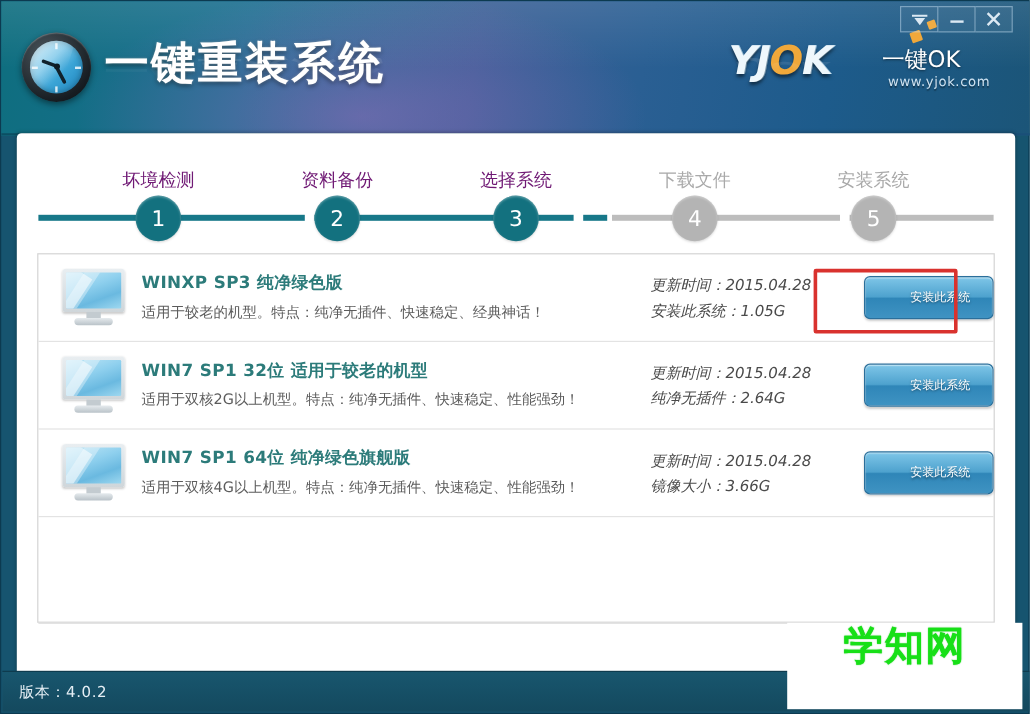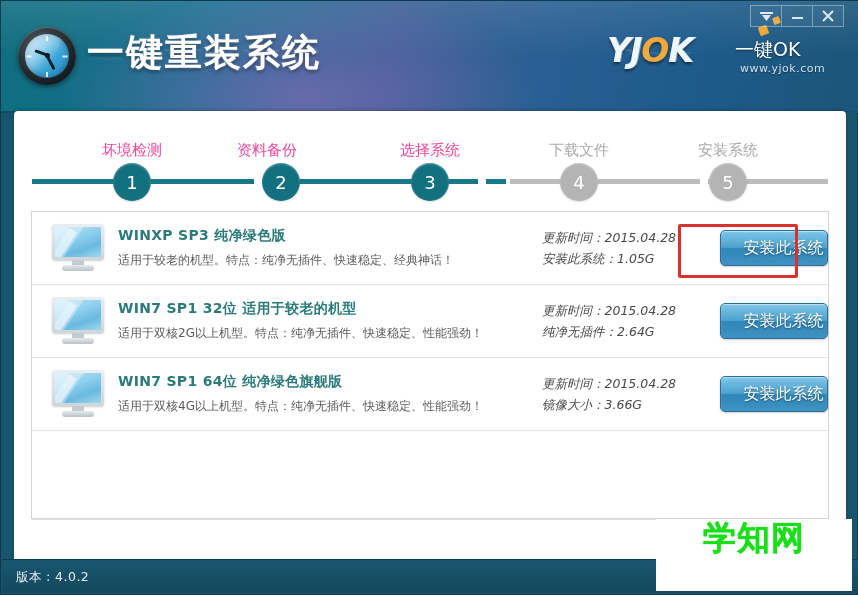--- a/index.html
+++ b/index.html
@@ -121,21 +121,21 @@
   .panel{
     position:absolute;left:13px;top:110px;width:832px;height:452px;
     background:#ffffff;
     border-radius:4px 4px 0 0;
     box-shadow:0 -1px 3px rgba(0,0,0,.25);
   }
 
   
   .steps{position:relative;height:92px;}
   .step-label{
-    position:absolute;top:30px;font-size:15px;color:#ec4899;white-space:nowrap;
+    position:absolute;top:30px;font-size:15px;color:#701a75;white-space:nowrap;
     transform:translateX(-50%);
   }
   .step-label.inactive{color:#a9a9a9;}
   .track{position:absolute;top:68px;height:5px;background:#bdbdbd;}
   .track.done{background:#177889;}
   .circle{
     position:absolute;top:52px;width:38px;height:38px;border-radius:50%;
     transform:translateX(-50%);
     display:flex;align-items:center;justify-content:center;
     color:#ffffff;font-size:18px;
@@ -187,21 +187,21 @@
     font-size:14px;font-weight:bold;color:#2c7b7a;margin-bottom:7px;letter-spacing:.3px;
   }
   .row-desc{font-size:12px;color:#5c5c5c;}
 
   .row-meta{flex:none;width:170px;font-size:12.5px;color:#4a4a4a;line-height:21px;margin-left:4px;font-style:italic;}
 
   .install-btn{
     position:relative;width:100px;height:34px;border-radius:5px;
     border:1px solid #2a6f9b;
     background:linear-gradient(#7fc6e8 0%,#4ea2ce 48%,#2f86b8 52%,#3f93c2 100%);
-    color:#ffffff;font-size:16px;
+    color:#ffffff;font-size:10px;
     display:flex;align-items:center;justify-content:center;
     text-shadow:0 1px 2px rgba(0,0,0,.45);
     box-shadow:inset 0 1px 1px rgba(255,255,255,.5),0 1px 2px rgba(0,0,0,.2);
     cursor:pointer;margin-left:8px;padding-left:19px;
   }
   .hl-box{
     position:absolute;left:-8px;top:-8px;width:114px;height:48px;
     border:3px solid #d9322e;border-radius:2px;pointer-events:none;
   }
 
@@ -286,21 +286,21 @@
   <div class="panel">
 
     <div class="steps">
       <div class="track done" style="left:18px;width:222px;"></div>
       <div class="track done" style="left:248px;width:216px;"></div>
       <div class="track done" style="left:472px;width:20px;"></div>
       <div class="track" style="left:496px;width:190px;"></div>
       <div class="track" style="left:694px;width:120px;"></div>
 
       <div class="step-label" style="left:118px;">坏境检测</div>
-      <div class="step-label" style="left:253px;font-family:Liberation Mono, monospace;">资料备份</div>
+      <div class="step-label" style="left:267px;font-family:Liberation Mono, monospace;">资料备份</div>
       <div class="step-label" style="left:416px;">选择系统</div>
       <div class="step-label inactive" style="left:565px;">下载文件</div>
       <div class="step-label inactive" style="left:714px;">安装系统</div>
 
       <div class="circle active" style="left:118px;">1</div>
       <div class="circle active" style="left:267px;">2</div>
       <div class="circle active" style="left:416px;">3</div>
       <div class="circle inactive" style="left:565px;">4</div>
       <div class="circle inactive" style="left:714px;">5</div>
     </div>

